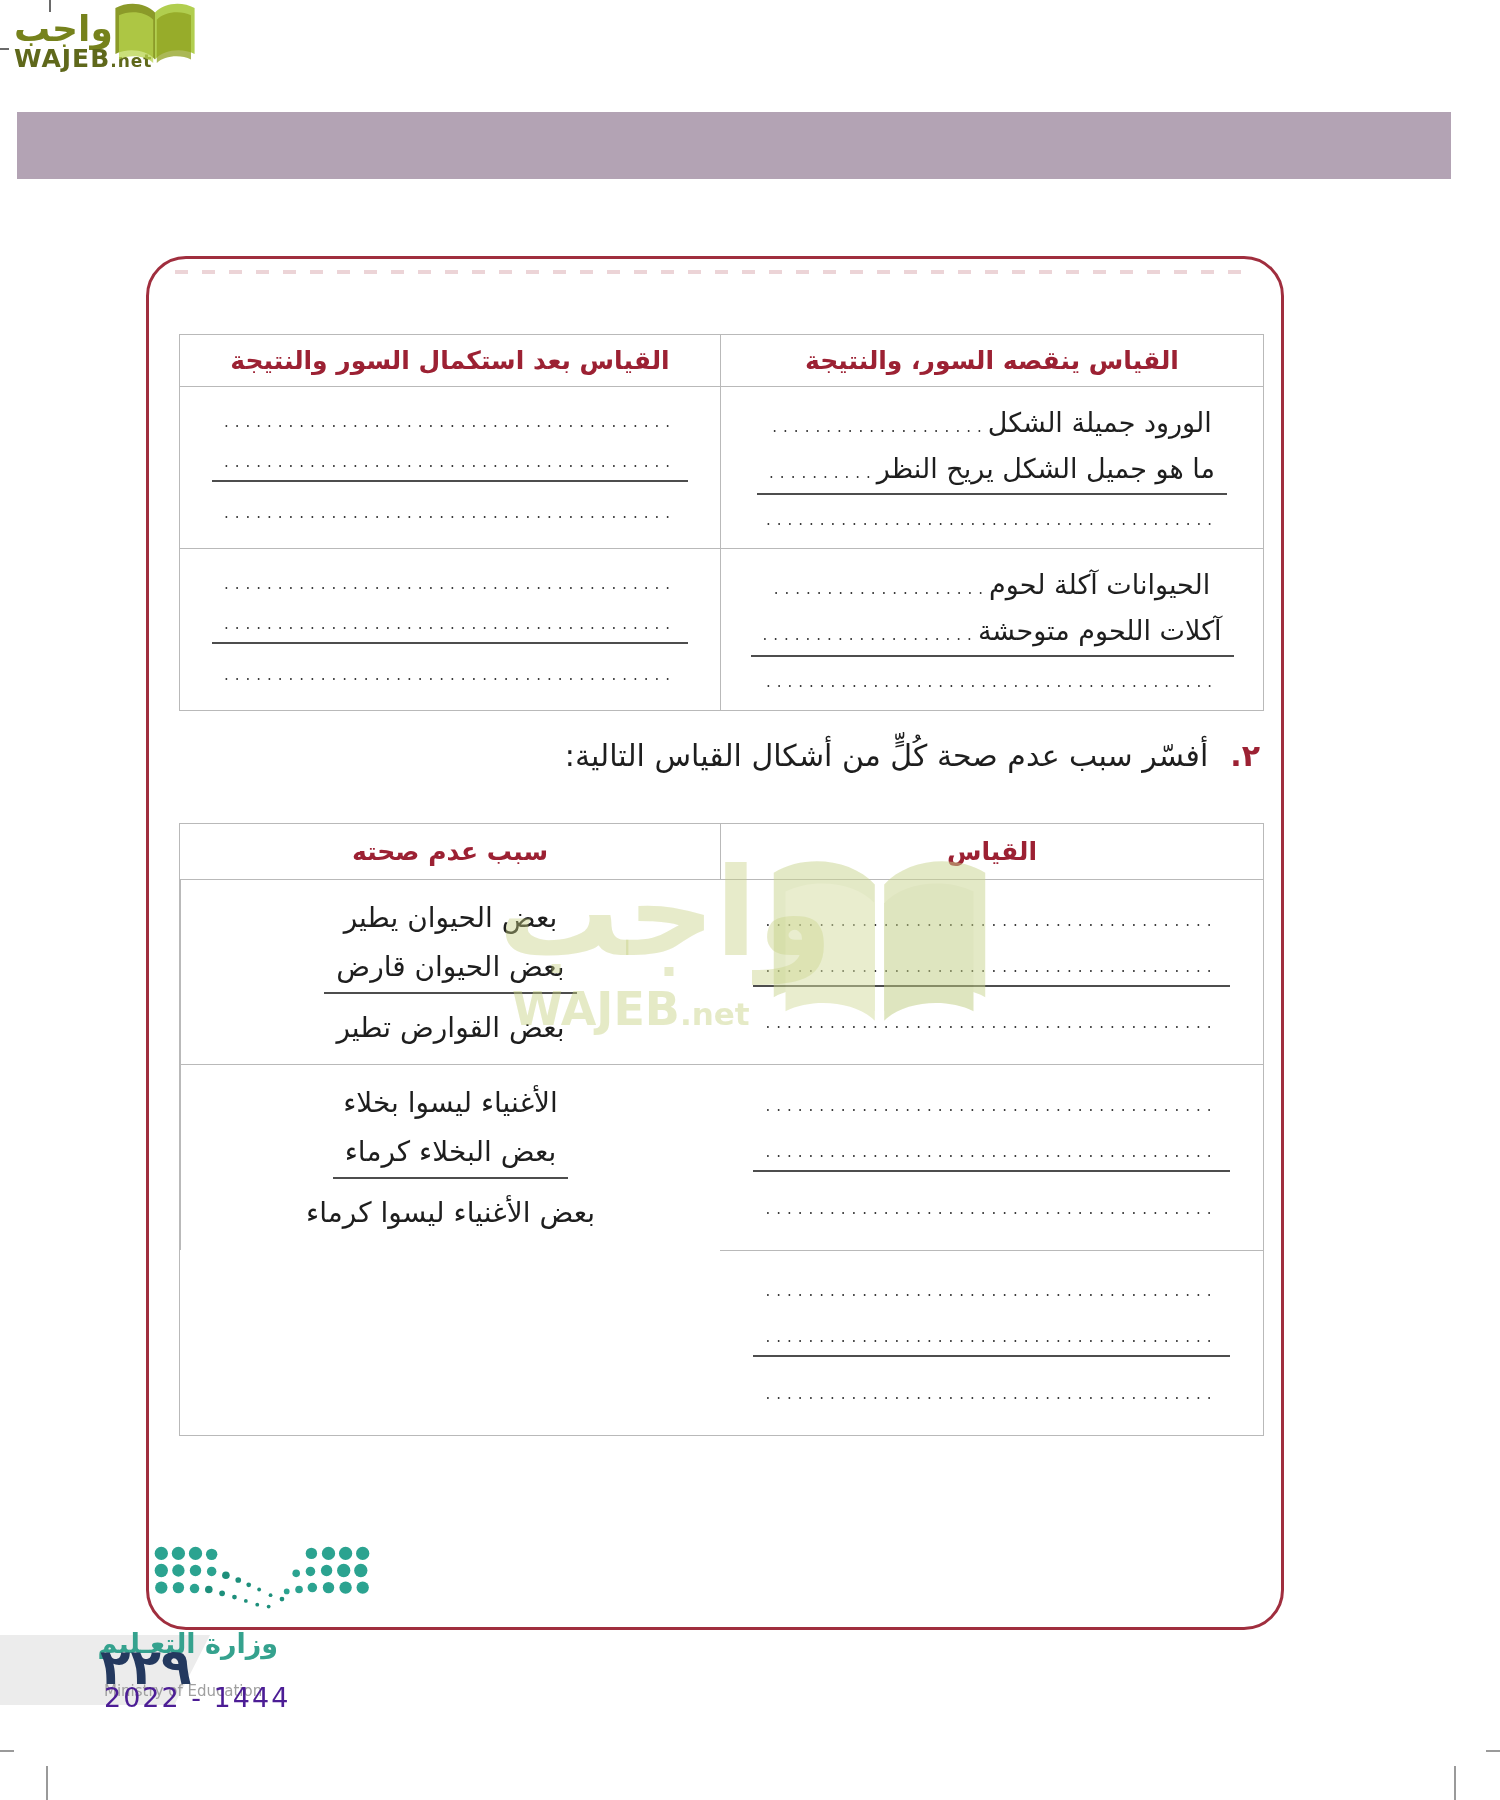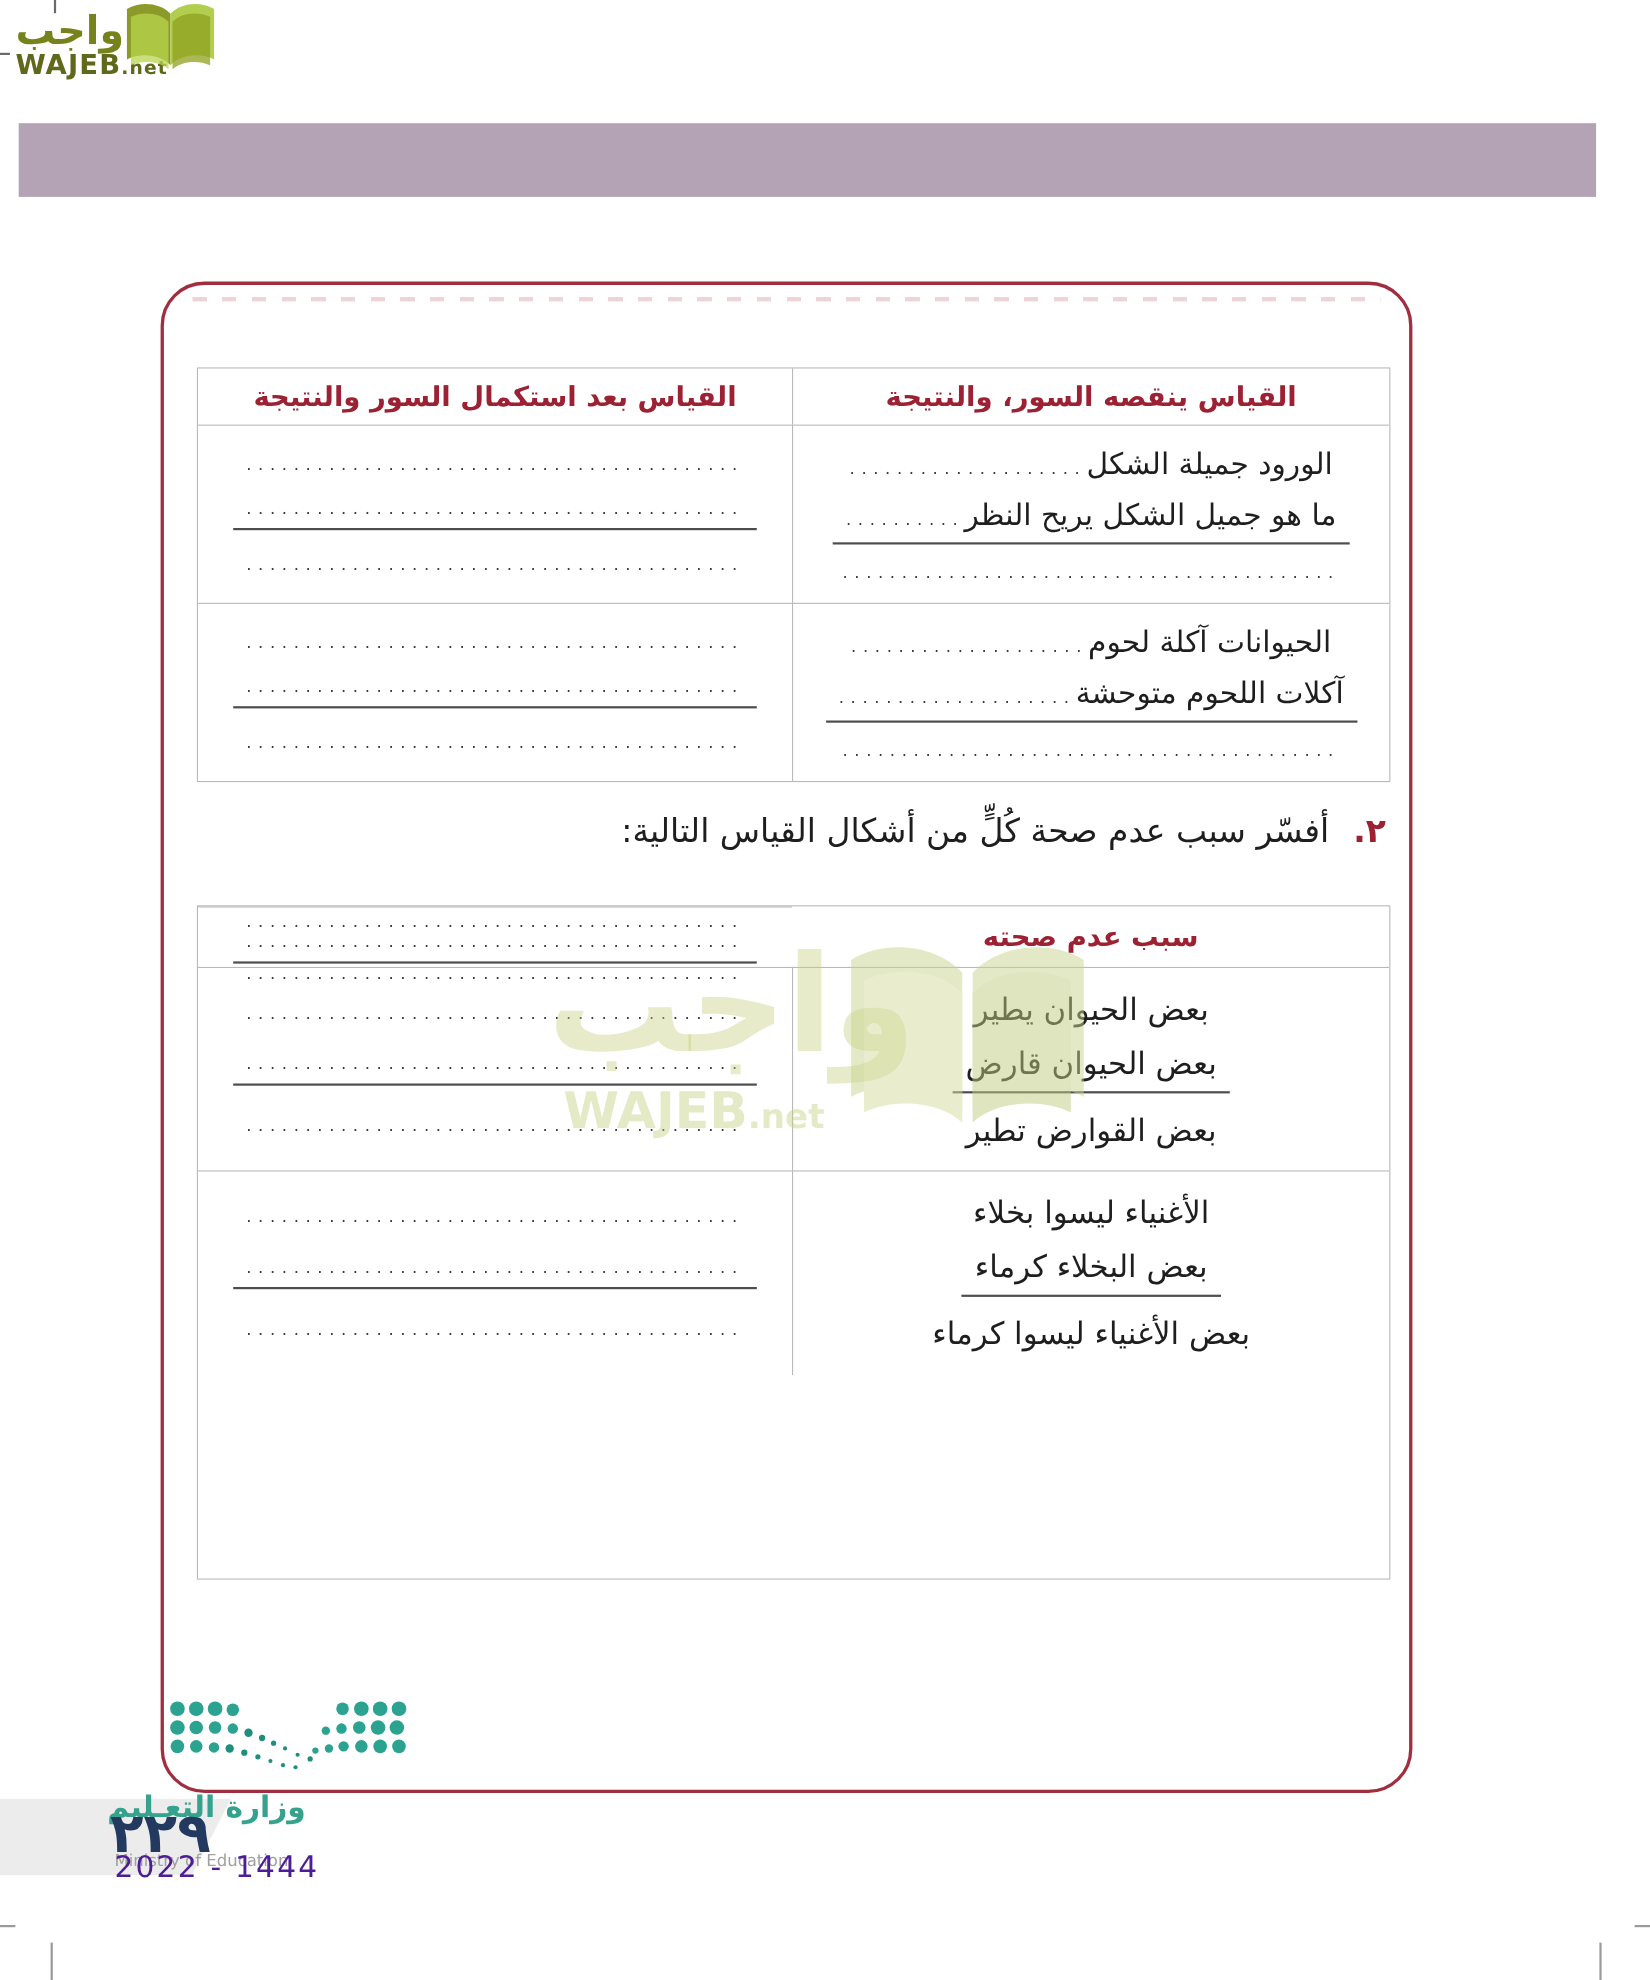--- a/index.html
+++ b/index.html
@@ -155,20 +155,23 @@
         <span class="dots">..........................................</span>
       </div>
   </div>
 </div>
 
 <div class="question">
   <span class="qnum">٢.</span><span>أفسّر سبب عدم صحة كُلٍّ من أشكال القياس التالية:</span>
 </div>
 
 <div class="tbl tbl2 t2">
+  <div class="cell hdr cR">
+    <div>القياس</div>
+  </div>
   <div class="cell hdr">
     <div>سبب عدم صحته</div>
   </div>
 
   <div class="cell rb">
     <div class="line">
         <span class="dots">..........................................</span>
       </div>
     <div class="line">
         <span class="u">

